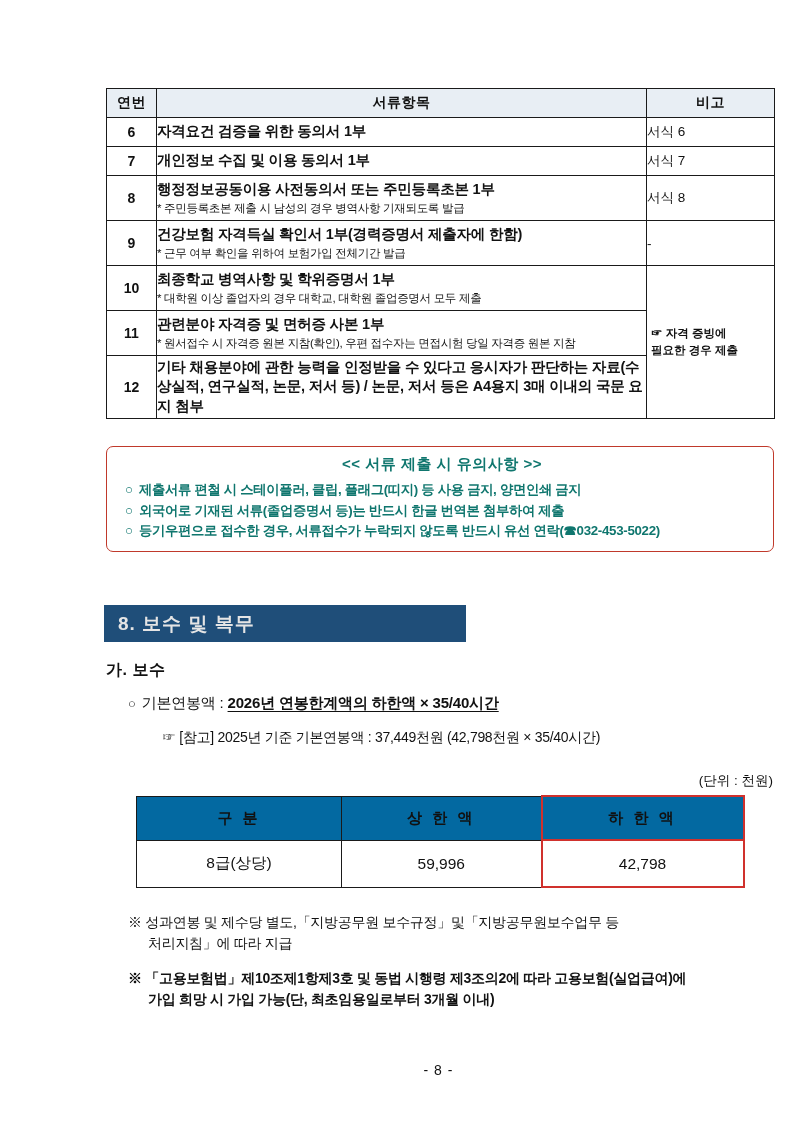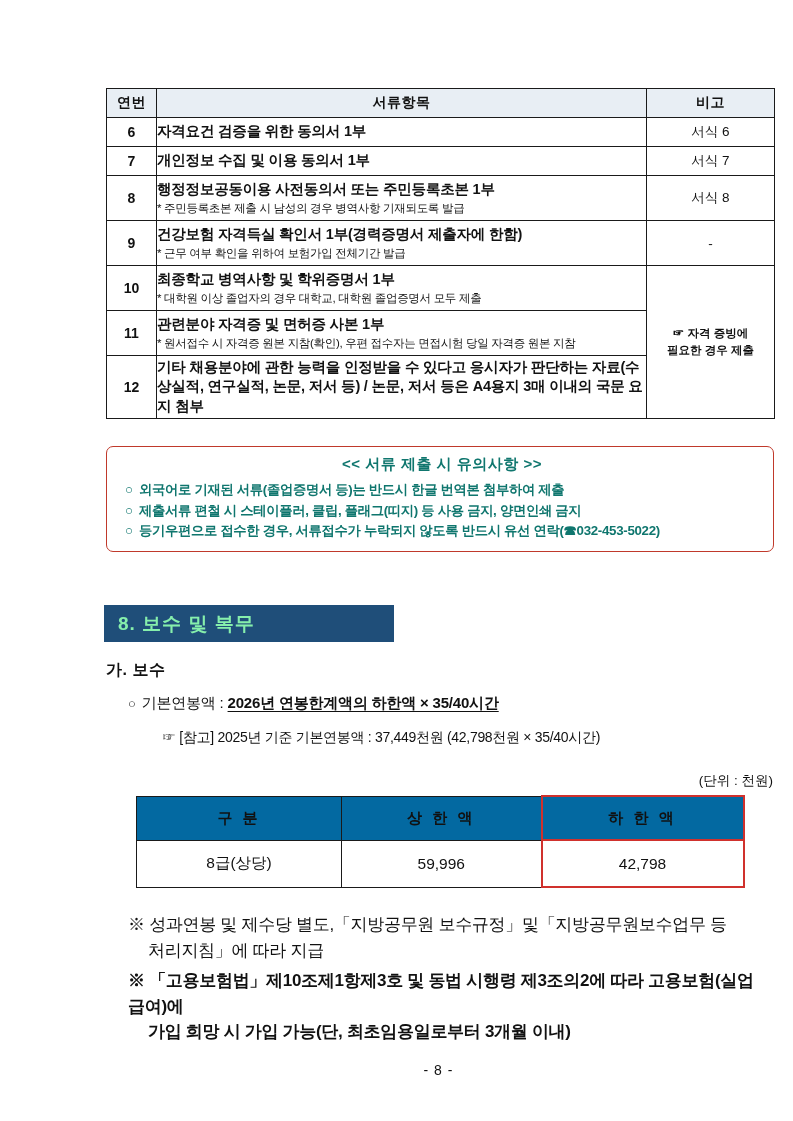--- a/index.html
+++ b/index.html
@@ -64,21 +64,20 @@
     font-size: 14.5px;
     font-weight: bold;
     letter-spacing: -0.2px;
   }
   .cell-item .sub {
     font-size: 11.5px;
     margin-top: 2px;
     letter-spacing: -0.3px;
   }
   .cell-note {
-    text-align: center;
     font-size: 13.5px;
   }
   .cell-note.small {
     font-size: 11.5px;
     font-weight: bold;
     line-height: 1.45;
     padding: 0 4px;
   }
   .row-h28 td { height: 28px; }
   .row-h44 td { height: 44px; }
@@ -113,24 +112,24 @@
   .notice-item .bullet {
     display: inline-block;
     width: 14px;
   }
 
   
   .section-head {
     position: absolute;
     left: 62px;
     top: 605px;
-    width: 290px;
+    width: 362px;
     height: 37px;
     background: #1f4e79;
-    color: #86efac;
+    color: #e5e5e5;
     font-size: 19px;
     font-weight: bold;
     letter-spacing: 1px;
     display: flex;
     align-items: center;
     padding-left: 14px;
     box-sizing: border-box;
   }
 
   
@@ -200,21 +199,21 @@
     border: 2px solid #d0312d !important;
   }
   .salary-table .col-a { width: 205px; }
   .salary-table .col-b { width: 200px; }
   .salary-table .col-c { width: 202px; }
 
   
   .foot {
     position: absolute;
     left: 86px;
-    font-size: 17px;
+    font-size: 14px;
     line-height: 1.5;
     letter-spacing: -0.3px;
     width: 630px;
   }
   .foot-1 { top: 912px; }
   .foot-2 { top: 968px; font-weight: bold; }
   .foot .indent { display: block; padding-left: 20px; }
   .foot-2 .indent { padding-left: 20px; }
 
   .page-num {
@@ -302,24 +301,24 @@
         <td class="cell-item">
           <div class="main">기타 채용분야에 관한 능력을 인정받을 수 있다고 응시자가 판단하는 자료(수상실적, 연구실적, 논문, 저서 등) / 논문, 저서 등은 A4용지 3매 이내의 국문 요지 첨부</div>
         </td>
       </tr>
     </tbody>
   </table>
 
   <div class="notice-box">
     <div class="notice-title">&lt;&lt; 서류 제출 시 유의사항 &gt;&gt;</div>
     <div class="notice-item">
-      <span class="bullet">○</span><span>외국어로 기재된 서류(졸업증명서 등)는 반드시 한글 번역본 첨부하여 제출</span>
+      <span class="bullet">○</span><span>제출서류 편철 시 스테이플러, 클립, 플래그(띠지) 등 사용 금지, 양면인쇄 금지</span>
     </div>
     <div class="notice-item">
-      <span class="bullet">○</span><span>제출서류 편철 시 스테이플러, 클립, 플래그(띠지) 등 사용 금지, 양면인쇄 금지</span>
+      <span class="bullet">○</span><span>외국어로 기재된 서류(졸업증명서 등)는 반드시 한글 번역본 첨부하여 제출</span>
     </div>
     <div class="notice-item">
       <span class="bullet">○</span><span>등기우편으로 접수한 경우, 서류접수가 누락되지 않도록 반드시 유선 연락(☎032-453-5022)</span>
     </div>
   </div>
 
   <div class="section-head">8. 보수 및 복무</div>
 
   <div class="sub-head">가. 보수</div>
 

